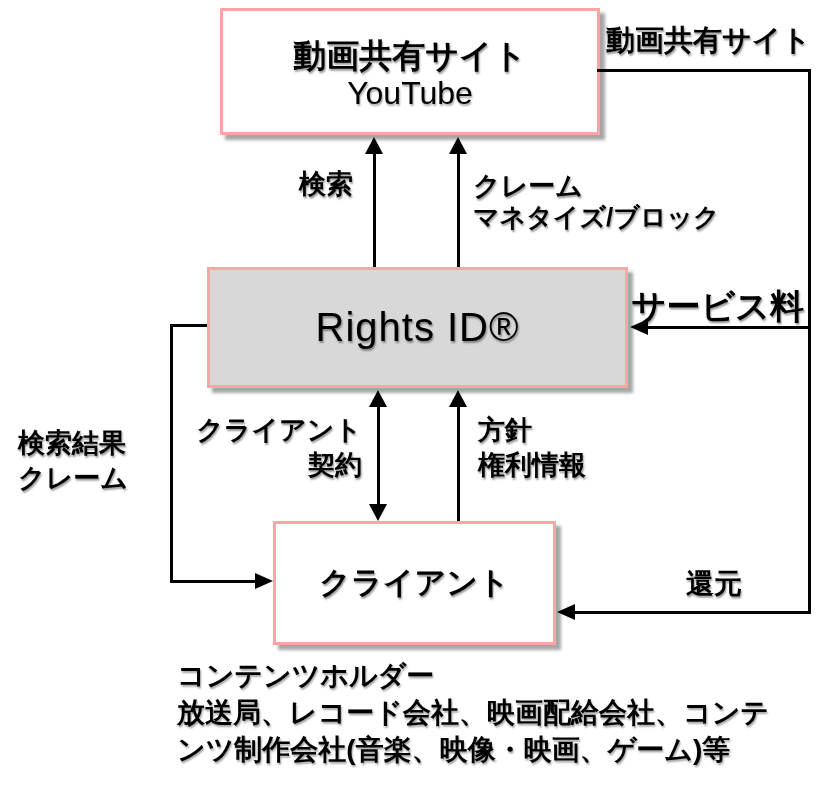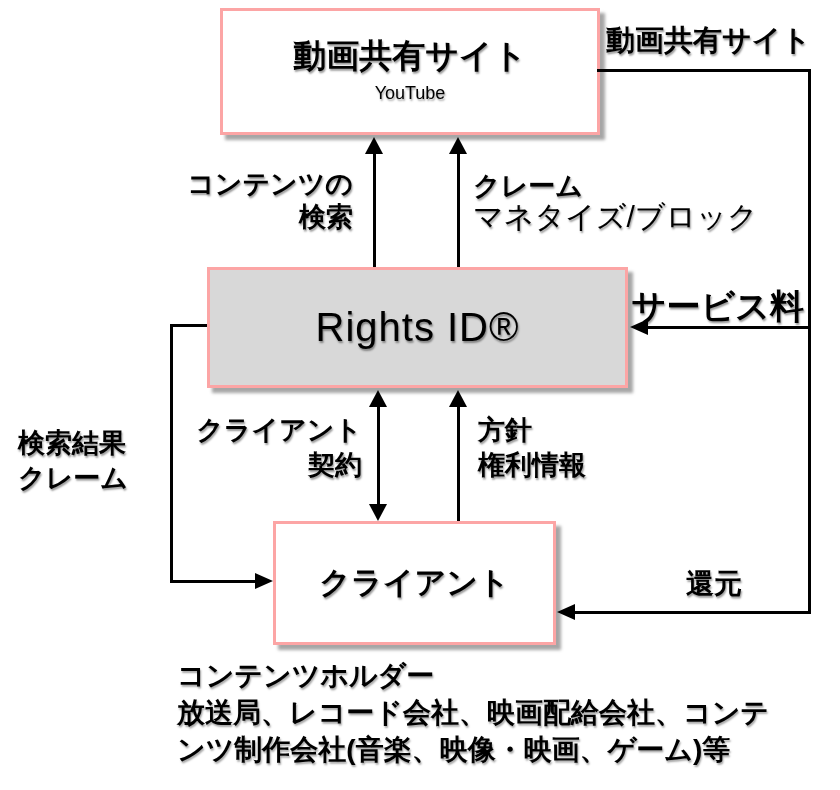--- a/index.html
+++ b/index.html
@@ -33,32 +33,32 @@
   .lbl {
     position: absolute;
     font-weight: 700;
     font-size: 27px;
     line-height: 33px;
     white-space: nowrap;
     text-shadow: 1px 2px 2px rgba(0,0,0,0.40);
   }
   .lbl.right-al { text-align: right; }
   .title-main { font-size: 33px; font-weight: 700; line-height: 42px; text-shadow: 1px 2px 2px rgba(0,0,0,0.40); }
-  .title-sub  { font-size: 18px; font-weight: 400; line-height: 32px; text-shadow: 1px 2px 2px rgba(0,0,0,0.35); }
+  .title-sub  { font-size: 32px; font-weight: 400; line-height: 32px; text-shadow: 1px 2px 2px rgba(0,0,0,0.35); }
   .rights-title { font-size: 40px; font-weight: 400; letter-spacing: 1px; text-shadow: 1px 2px 2px rgba(0,0,0,0.40); }
   .client-title { font-size: 31px; font-weight: 600; text-shadow: 1px 2px 2px rgba(0,0,0,0.40); }
   .footnote {
     position: absolute;
     left: 177px; top: 657px;
     font-size: 28px; font-weight: 600;
     line-height: 37px;
     text-shadow: 1px 2px 2px rgba(0,0,0,0.35);
     white-space: nowrap;
   }
-  .claim-sub { font-size: 30px; font-weight: 400; line-height: 28px; }
+  .claim-sub { font-size: 26px; font-weight: 700; line-height: 28px; }
 </style>
 </head>
 <body>
 
 <div id="canvas">
 
   <div class="box" style="left:220px; top:8px; width:380px; height:127px;">
     <div class="title-main">動画共有サイト</div>
     <div class="title-sub">YouTube</div>
   </div>
@@ -94,21 +94,20 @@
   <div class="arr left" style="left:557px; top:604px;"></div>
 
   <div class="line hline" style="left:170px; top:324px; width:37px;"></div>
   <div class="line vline" style="left:170px; top:324px; height:258px;"></div>
   <div class="line hline" style="left:170px; top:580px; width:87px;"></div>
   <div class="arr right" style="left:255px; top:573px;"></div>
 
   <div class="lbl" style="left:606px; top:24px; font-size:29px;">動画共有サイト</div>
 
   <div class="lbl right-al" style="right:487px; top:168px;">
-    <div>コンテンツの</div>
     <div>検索</div>
   </div>
 
   <div class="lbl" style="left:473px; top:170px;">
     <div>クレーム</div>
     <div class="claim-sub">マネタイズ/ブロック</div>
   </div>
 
   <div class="lbl" style="right:36px; top:290px; font-size:34px;">サービス料</div>
 

